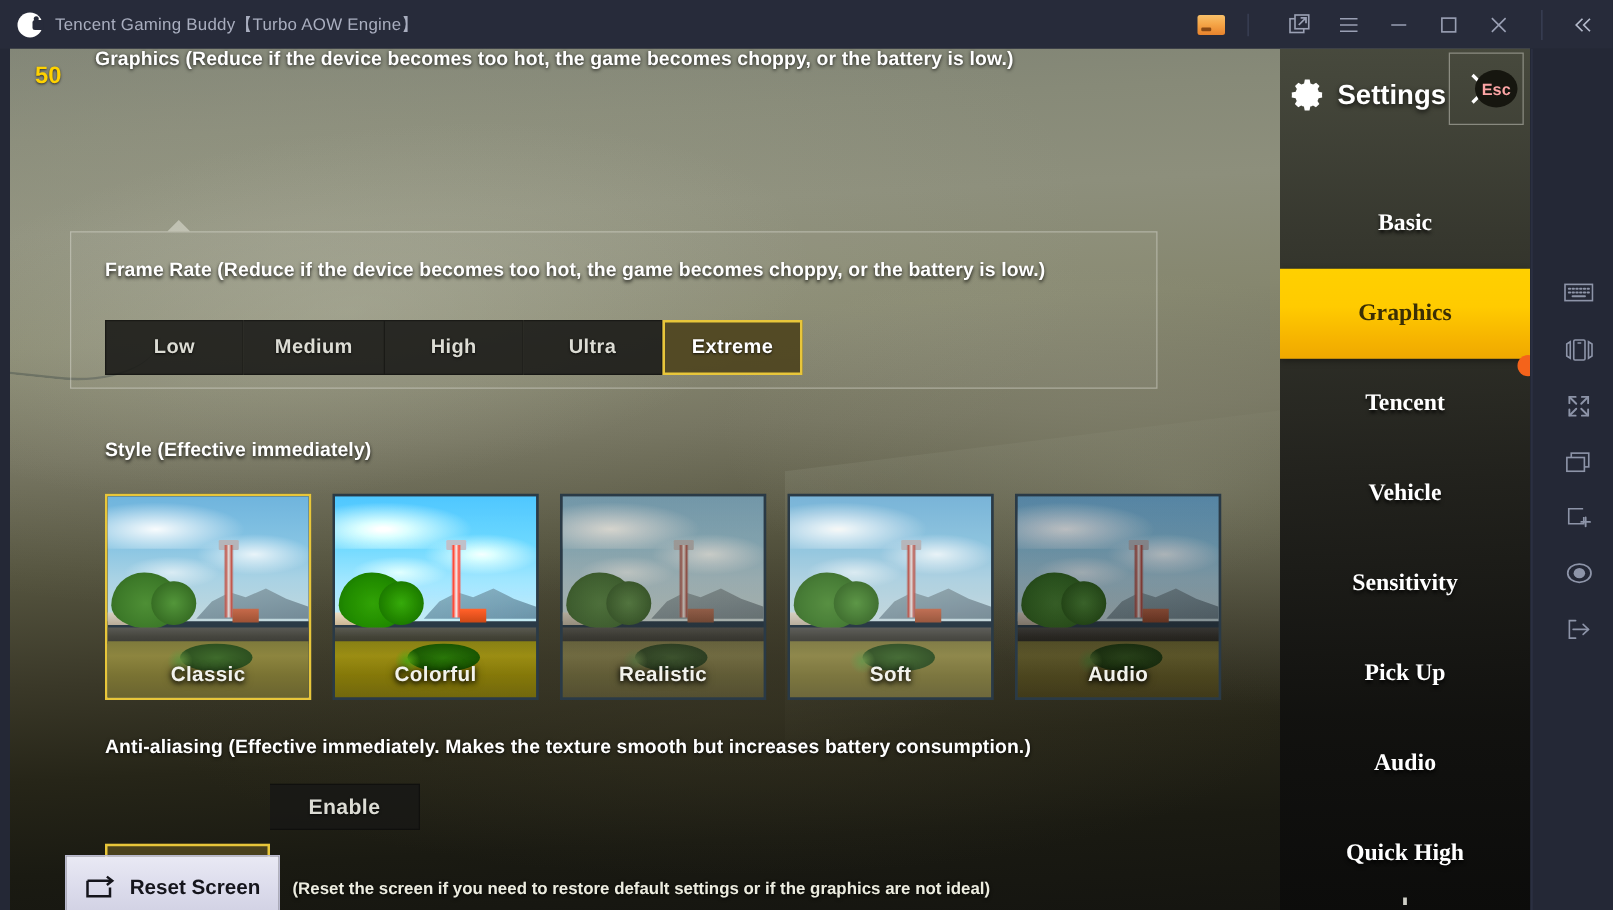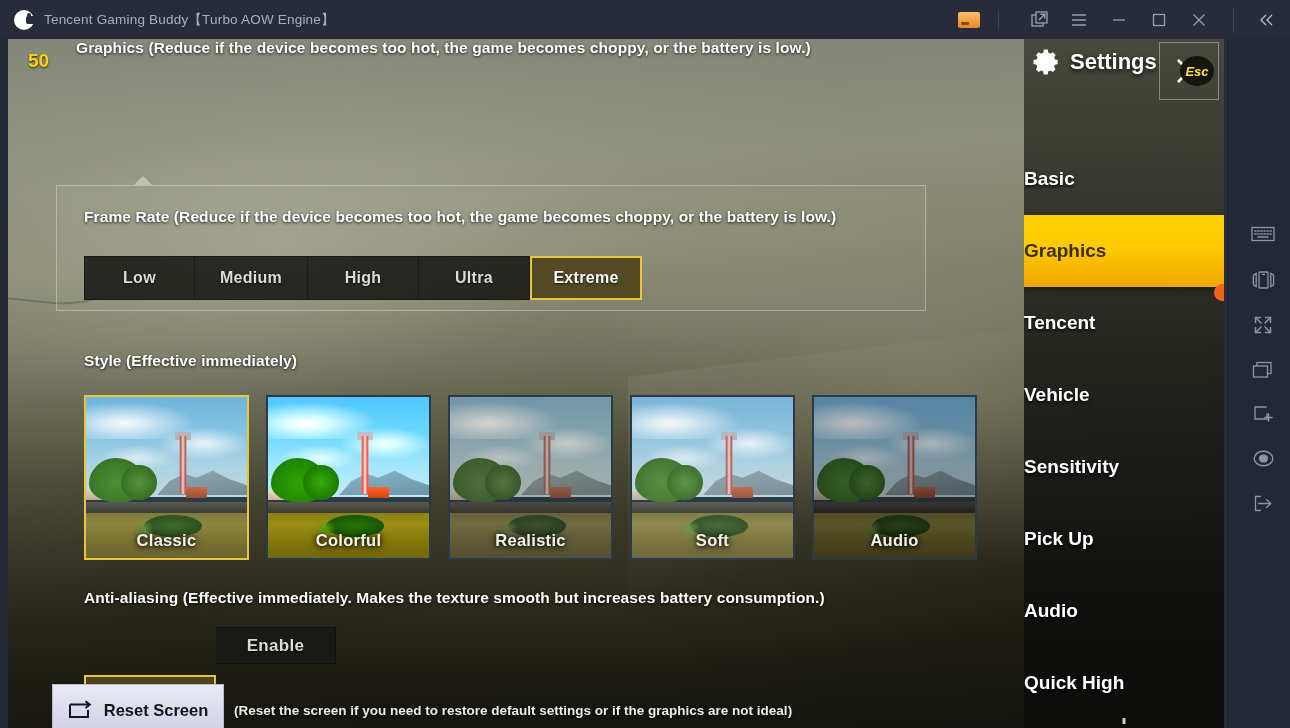--- a/index.html
+++ b/index.html
@@ -298,21 +298,21 @@
   }
 
   
   .panel {
     position:absolute; right:0; top:0;
     width: 200px; height: 689px;
     background: linear-gradient(180deg, rgba(66,68,56,.92) 0%, rgba(48,49,41,.93) 22%, rgba(30,30,26,.95) 50%, rgba(17,17,15,.97) 78%, rgba(12,12,11,.98) 100%);
     overflow:hidden;
   }
   .panel-head {
-    position:absolute; left:0; top:0; width:200px; height:46px;
+    position:absolute; left:0; top:14px; width:200px; height:46px;
     display:flex; align-items:center; padding-left:8px;
   }
   .gear { width:30px; height:30px; flex:none; color:#fff; }
   .panel-title {
     color:#fff; font-size:22px; font-weight:bold; margin-left:8px;
     font-family:"Liberation Sans", sans-serif;
     text-shadow:0 2px 4px rgba(0,0,0,.8);
   }
   .esc-box {
     position:absolute; right:5px; top:3px;
@@ -321,31 +321,30 @@
     display:flex; align-items:center; justify-content:center;
   }
   .esc-x {
     position:relative; width:34px; height:34px; color:#fff;
   }
   .esc-badge {
     position:absolute; right:4px; top:13px;
     width:34px; height:30px;
     background:#16160f; border-radius:50%;
     display:flex; align-items:center; justify-content:center;
-    color:#fde047; font-size:13px; font-weight:bold;
-    font-family:"Liberation Sans", sans-serif;
-    font-style:italic;
+    color:#fca5a5; font-size:13px; font-weight:bold;
+    font-family:"Liberation Sans", sans-serif;
   }
 
   .nav { position:absolute; left:0; top:104px; width:200px; }
   .nav-item {
     height:72px;
-    display:flex; align-items:center; 
+    display:flex; align-items:center; justify-content:center;
     color:#fff; font-size:19px; font-weight:bold;
-    font-family:Liberation Sans, sans-serif;
+    font-family:Liberation Serif, serif;
     text-shadow:0 2px 3px rgba(0,0,0,.8);
     position:relative;
   }
   .nav-item.active {
     background: linear-gradient(180deg,#ffd000 0%, #ffcb00 42%, #f6b400 78%, #efa800 100%);
     color:#3a2f05;
     text-shadow:none;
     box-shadow: 0 2px 6px rgba(0,0,0,.45);
   }
   .nav-dot {

